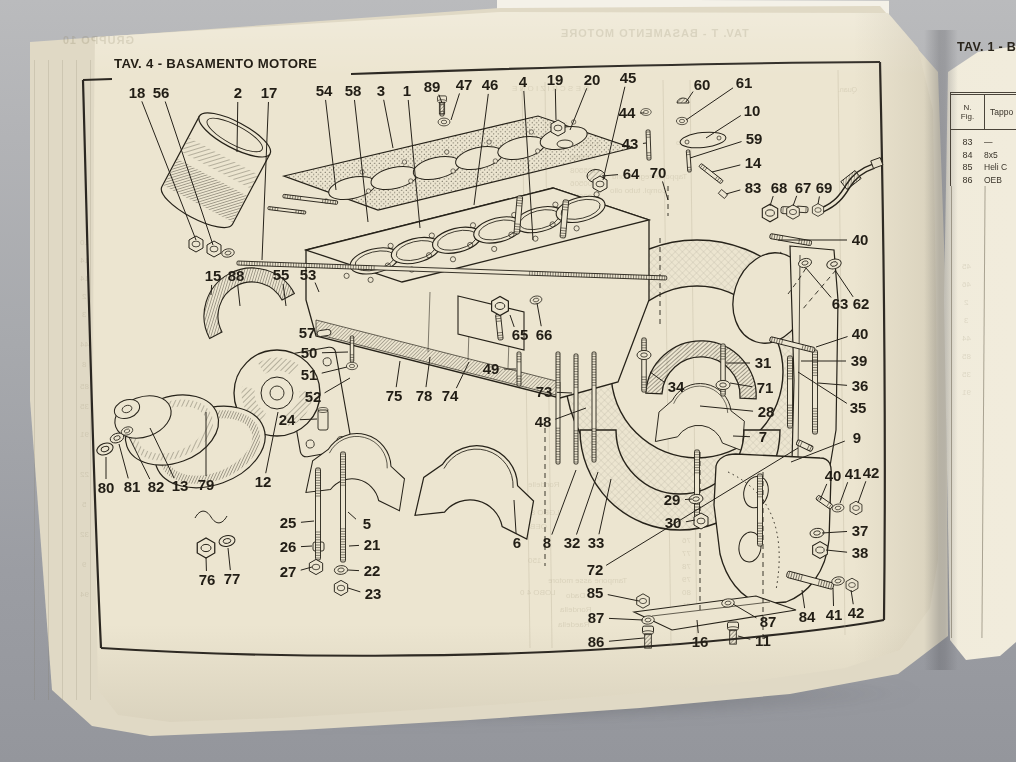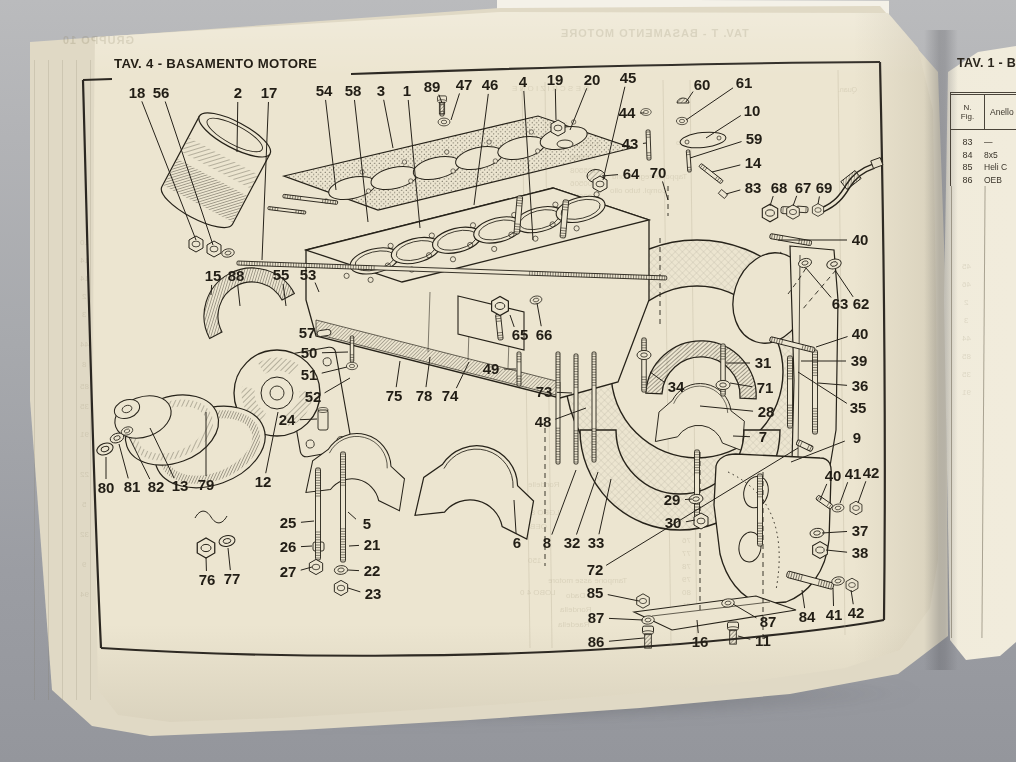--- a/index.html
+++ b/index.html
@@ -23,21 +23,21 @@
   .gutter-shadow{position:absolute;left:924px;top:30px;width:34px;height:640px;z-index:4;pointer-events:none;
     background:linear-gradient(90deg,transparent,rgba(75,76,82,.28) 45%,rgba(95,96,102,.32) 62%,transparent);}
   .page-right{position:absolute;left:0;top:0;width:1016px;height:762px;z-index:3;
     clip-path:polygon(948px 72px,978px 52px,1016px 46px,1016px 642px,1000px 656px,966px 660px,950px 640px,944px 300px);
     background:linear-gradient(90deg,#cdc5ad 0,#e6dfca 26%,#efe9d8 55%,#f1ecdc 100%);}
   .book-shadow{position:absolute;left:70px;top:688px;width:860px;height:34px;z-index:0;
     background:radial-gradient(ellipse at 50% 40%,rgba(55,57,63,.4),transparent 70%);
     filter:blur(7px);transform:rotate(-1.2deg);}
   .lp-title{position:absolute;left:114px;top:56px;z-index:7;font-size:13.2px;font-weight:bold;
     color:#241f16;letter-spacing:.3px;white-space:nowrap;}
-  .rp-title{position:absolute;left:957px;top:56px;z-index:7;font-size:12.5px;font-weight:bold;
+  .rp-title{position:absolute;left:957px;top:40px;z-index:7;font-size:12.5px;font-weight:bold;
     color:#2a251c;letter-spacing:.3px;white-space:nowrap;}
   .rp-table{position:absolute;left:950px;top:92px;width:70px;z-index:7;color:#3a342a;
     border-top:3px double #4a443a;border-left:1.2px solid #4a443a;}
   .rp-head{display:flex;border-bottom:1.2px solid #4a443a;height:34px;}
   .rp-c1{width:33px;border-right:1.2px solid #4a443a;display:flex;flex-direction:column;
     align-items:center;justify-content:center;font-size:8px;line-height:9px;}
   .rp-c2{flex:1;display:flex;align-items:center;padding-left:5px;font-size:8.5px;}
   .rp-row{display:flex;height:12.5px;align-items:center;}
   .rp-row .f{width:33px;text-align:center;font-size:9px;}
   .rp-row .m{flex:1;font-size:8.5px;white-space:nowrap;}
@@ -1117,21 +1117,21 @@
   <div class="lp-title">TAV. 4 - BASAMENTO MOTORE</div>
   <div class="rp-title">TAV. 1 - B</div>
 
   <div class="rp-table">
     <div class="rp-head">
       <div class="rp-c1">
         <span>N.</span>
         <span>Fig.</span>
       </div>
       <div class="rp-c2">
-        <span>Anello</span>
+        <span>Tappo</span>
       </div>
     </div>
     <div class="rp-rows" id="rp-rows">
         <div class="rp-row">
           <span class="f">83</span>
           <span class="m">—</span>
         </div>
         <div class="rp-row">
           <span class="f">84</span>
           <span class="m">8x5</span>

